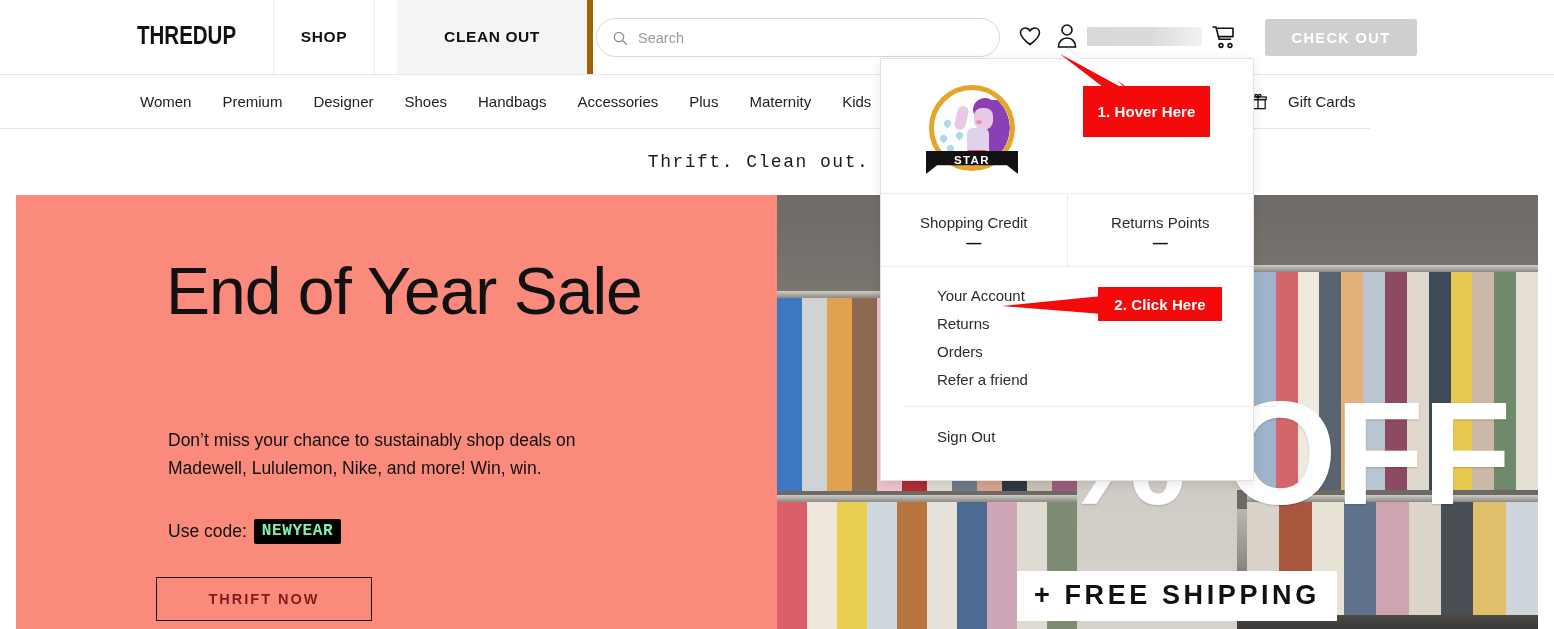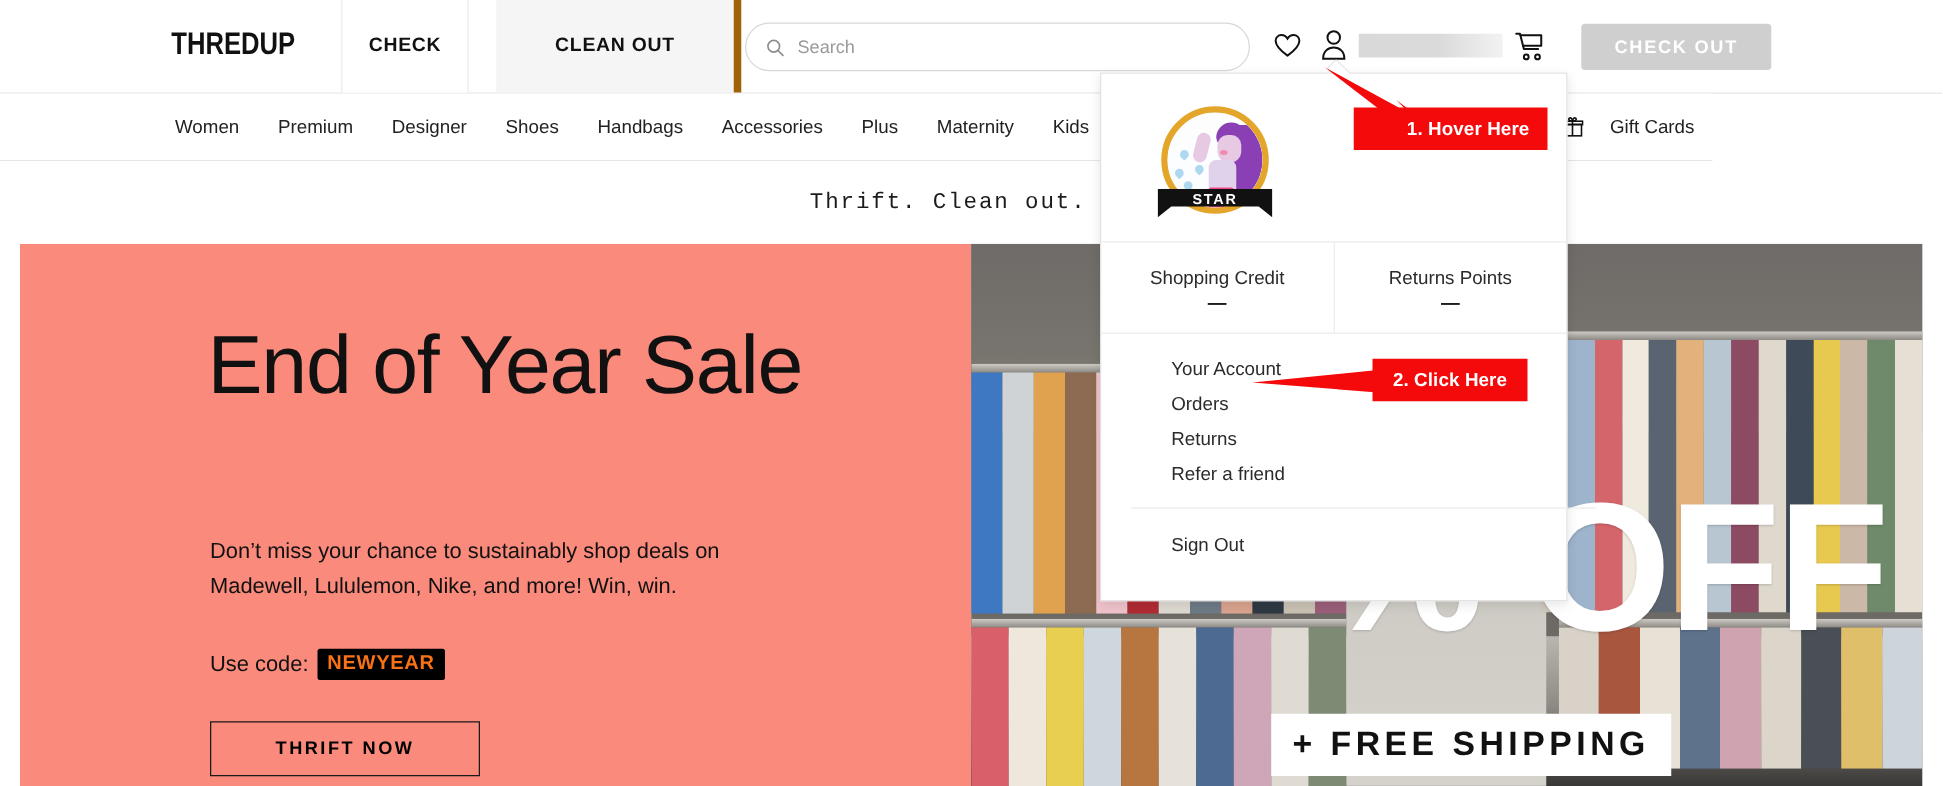--- a/index.html
+++ b/index.html
@@ -209,34 +209,35 @@
     position: absolute;
     left: 152px; top: 324px;
     font-size: 17.5px;
     color: #111;
     display: flex;
     align-items: center;
     gap: 7px;
   }
   .code-pill {
     background: #000;
-    color: #f97316;
+    color: #86efac;
     font-weight: 700;
     font-size: 16px;
     letter-spacing: 0.6px;
     padding: 3px 8px 4px 8px;
     border-radius: 2px;
+    font-family: Liberation Mono, monospace;
   }
   .thrift-btn {
     position: absolute;
-    left: 152px; top: 382px;
+    left: 140px; top: 382px;
     width: 216px; height: 44px;
     border: 1.5px solid #1a1a1a;
     background: transparent;
-    color: #000000;
+    color: #7f1d1d;
     font-family: "Liberation Sans", sans-serif;
     font-size: 14.5px;
     font-weight: 700;
     letter-spacing: 2px;
     cursor: pointer;
   }
 
   
   .hero-photo {
     position: absolute;
@@ -467,23 +468,22 @@
     font-family: "Liberation Sans", sans-serif;
     font-weight: 700;
     display: flex;
     align-items: center;
     justify-content: center;
     z-index: 60;
     letter-spacing: 0.1px;
   }
   .anno-hover {
     left: 1083px; top: 86px;
-    width: 127px; height: 34px;
+    width: 127px; height: 51px;
     font-size: 15px;
-    padding-left: 28px;
   }
   .anno-click {
     left: 1098px; top: 287px;
     width: 124px; height: 34px;
     font-size: 15px;
   }
   .anno-arrow {
     position: absolute;
     z-index: 59;
   }
@@ -493,21 +493,21 @@
 
 <div class="page">
 
   <div class="topbar">
 
     <div class="brand">
       <span class="thred">THREDUP</span>
     </div>
 
     <div class="primary-tab tab-shop">
-      <span>CHECK</span>
+      <span>SHOP</span>
     </div>
     <div class="primary-tab tab-cleanout">
       <span>CLEAN OUT</span>
     </div>
 
     <div class="search-wrap">
       <svg class="search-icon" viewBox="0 0 24 24" fill="none" stroke="#8c8c8c" stroke-width="2">
         <circle cx="10.5" cy="10.5" r="7"></circle>
         <line x1="15.6" y1="15.6" x2="21.5" y2="21.5" stroke-linecap="round"></line>
       </svg>
@@ -694,24 +694,24 @@
     </div>
 
     <div class="dd-divider-h" style="top:207px"></div>
 
     <div class="dd-menu">
       <div class="dd-menu-pad-top"></div>
       <div class="dd-item">
         <span>Your Account</span>
       </div>
       <div class="dd-item">
+        <span>Returns</span>
+      </div>
+      <div class="dd-item">
         <span>Orders</span>
-      </div>
-      <div class="dd-item">
-        <span>Returns</span>
       </div>
       <div class="dd-item">
         <span>Refer a friend</span>
       </div>
       <div class="dd-sep"></div>
       <div class="dd-item dd-signout">
         <span>Sign Out</span>
       </div>
     </div>
   </div>

